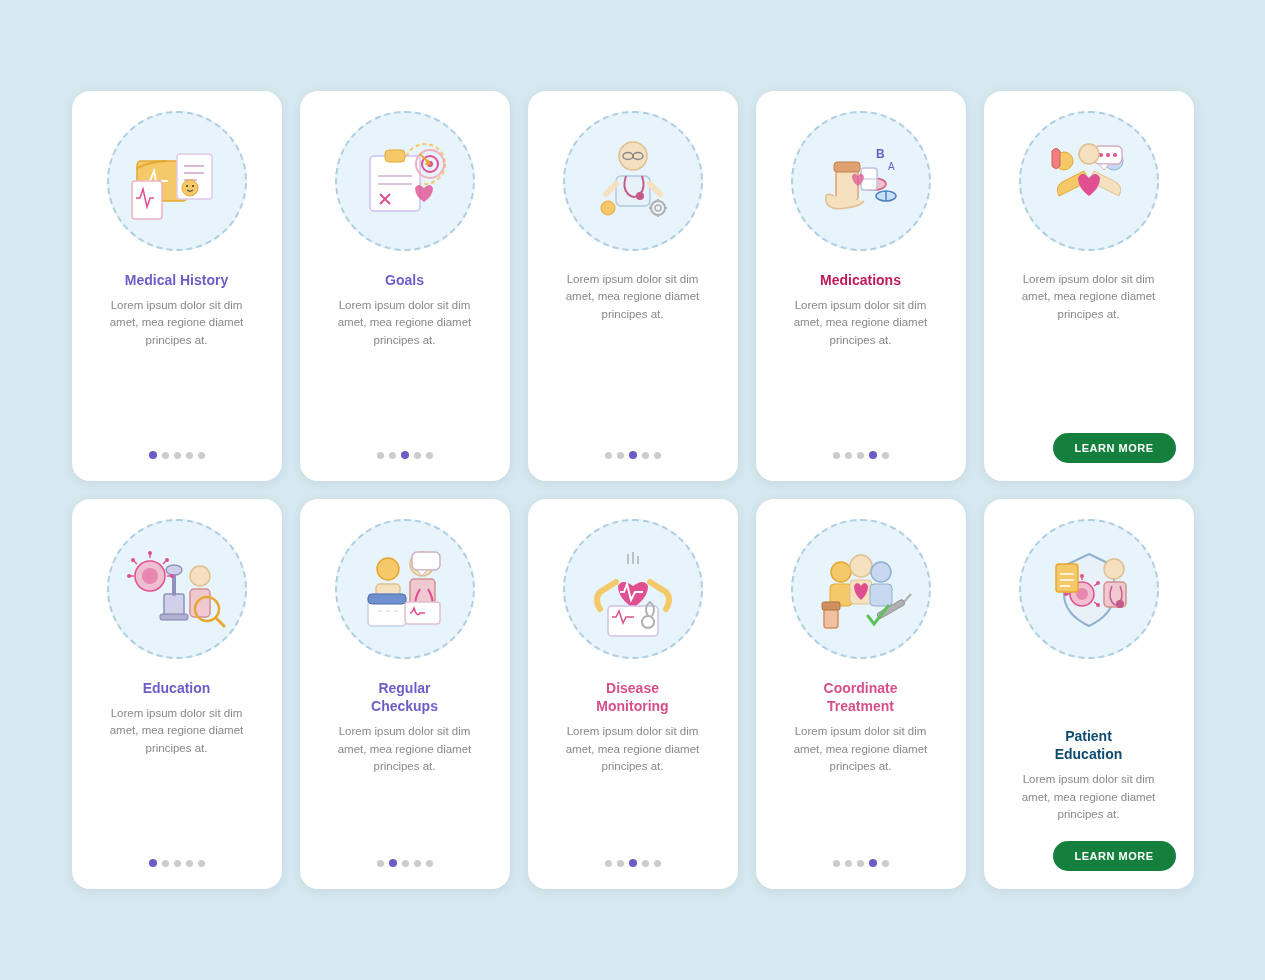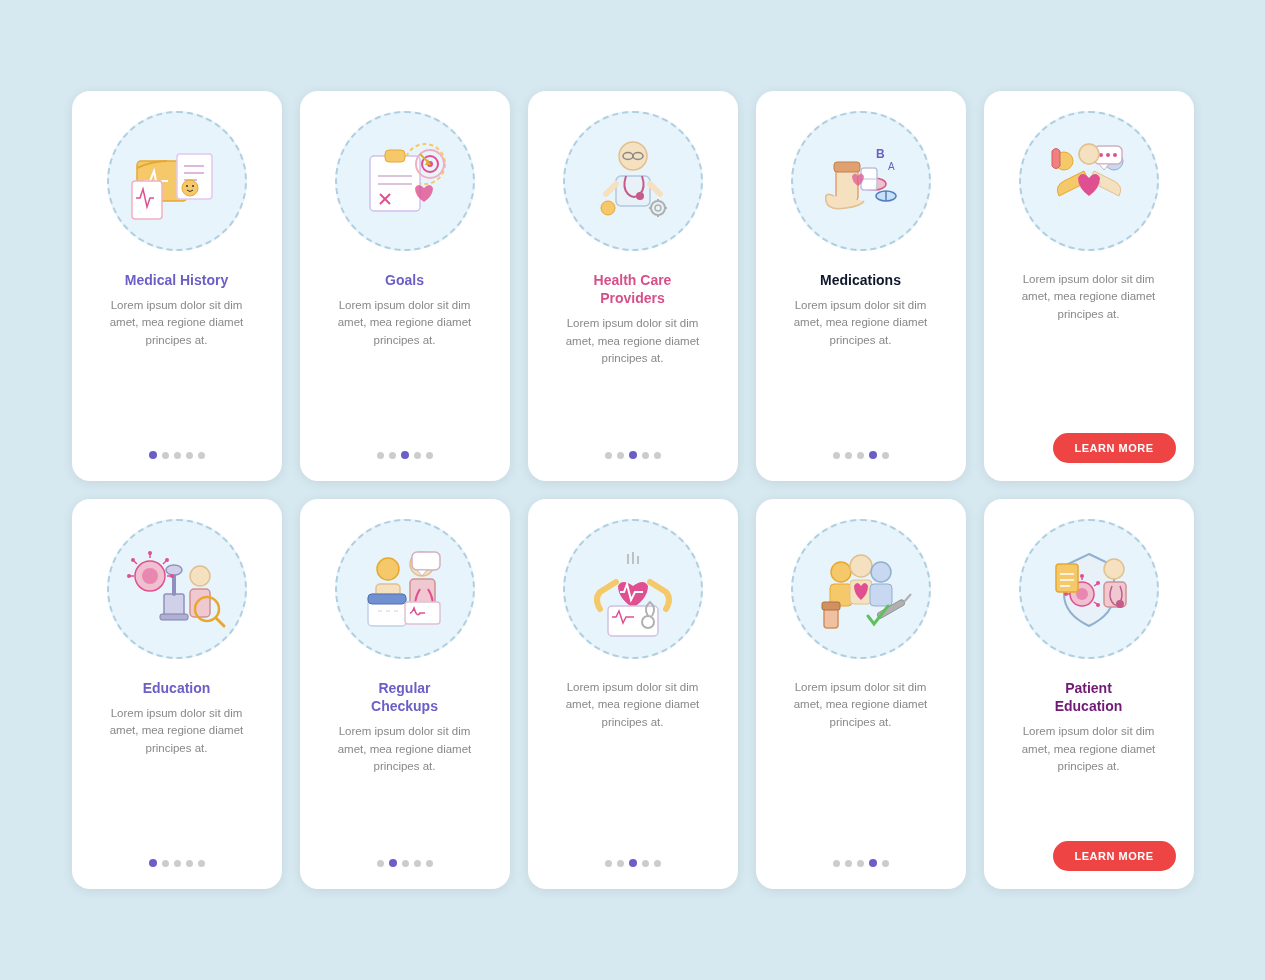--- a/index.html
+++ b/index.html
@@ -78,21 +78,21 @@
       border-radius: 50%;
       background: #ccc;
     }
     .dot.active {
       background: #6b5ec7;
       width: 8px;
       height: 8px;
     }
     .learn-btn {
       margin: 12px 16px 0;
-      background: #ef4444;
+      background: #15803d;
       color: #fff;
       border: none;
       border-radius: 22px;
       padding: 9px 22px;
       font-size: 11px;
       font-weight: 700;
       letter-spacing: 0.5px;
       cursor: pointer;
       text-transform: uppercase;
       align-self: flex-end;
@@ -207,21 +207,20 @@
           <circle cx="80" cy="82" r="7" fill="none" stroke="#b0b0b0" stroke-width="2"></circle>
           <circle cx="80" cy="82" r="3" fill="none" stroke="#b0b0b0" stroke-width="1.5"></circle>
 
           <line x1="80" y1="73" x2="80" y2="76" stroke="#b0b0b0" stroke-width="2"></line>
           <line x1="80" y1="88" x2="80" y2="91" stroke="#b0b0b0" stroke-width="2"></line>
           <line x1="71" y1="82" x2="74" y2="82" stroke="#b0b0b0" stroke-width="2"></line>
           <line x1="86" y1="82" x2="89" y2="82" stroke="#b0b0b0" stroke-width="2"></line>
         </svg>
       </div>
     </div>
-    <div class="card-title" style="color:#d64f8a;">Health Care<br>Providers</div>
     <div class="card-desc">Lorem ipsum dolor sit dim amet, mea regione diamet principes at.</div>
     <div class="card-dots">
       <span class="dot"></span>
       <span class="dot"></span>
       <span class="dot active"></span>
       <span class="dot"></span>
       <span class="dot"></span>
     </div>
   </div>
 
@@ -243,21 +242,21 @@
 
           <rect x="55" y="42" width="16" height="22" rx="3" fill="#fff" stroke="#c0c0e0" stroke-width="1.5"></rect>
           <line x1="55" y1="53" x2="71" y2="53" stroke="#c0c0e0" stroke-width="1"></line>
 
           <path d="M28 70 Q18 65 20 75 Q22 85 40 82 Q55 80 58 75" fill="#f5e0c0" stroke="#e0c090" stroke-width="1.5"></path>
 
           <path d="M46 50 Q49 45 52 50 Q55 45 58 50 Q58 56 52 60 Q46 56 46 50Z" fill="#e05090" opacity="0.7"></path>
         </svg>
       </div>
     </div>
-    <div class="card-title" style="color:#0f172a;">Medications</div>
+    <div class="card-title" style="color:#be185d;">Medications</div>
     <div class="card-desc">Lorem ipsum dolor sit dim amet, mea regione diamet principes at.</div>
     <div class="card-dots">
       <span class="dot"></span>
       <span class="dot"></span>
       <span class="dot"></span>
       <span class="dot active"></span>
       <span class="dot"></span>
     </div>
   </div>
 
@@ -391,20 +390,21 @@
 
           <circle cx="70" cy="88" r="6" fill="none" stroke="#b0b0b0" stroke-width="2"></circle>
           <path d="M70 82 Q65 74 72 68 Q79 74 74 82" fill="none" stroke="#b0b0b0" stroke-width="2"></path>
 
           <line x1="50" y1="20" x2="50" y2="30" stroke="#b0b0b0" stroke-width="1.5"></line>
           <line x1="55" y1="18" x2="55" y2="30" stroke="#b0b0b0" stroke-width="1.5"></line>
           <line x1="60" y1="22" x2="60" y2="30" stroke="#b0b0b0" stroke-width="1.5"></line>
         </svg>
       </div>
     </div>
+    <div class="card-title" style="color:#d64f8a;">Disease<br>Monitoring</div>
     <div class="card-desc">Lorem ipsum dolor sit dim amet, mea regione diamet principes at.</div>
     <div class="card-dots">
       <span class="dot"></span>
       <span class="dot"></span>
       <span class="dot active"></span>
       <span class="dot"></span>
       <span class="dot"></span>
     </div>
   </div>
 
@@ -426,20 +426,21 @@
           <rect x="70" y="72" width="30" height="6" rx="3" fill="#b0b0b0" stroke="#909090" stroke-width="1" transform="rotate(-30 85 75)"></rect>
           <line x1="98" y1="68" x2="105" y2="60" stroke="#b0b0b0" stroke-width="2"></line>
 
           <path d="M62 82 L68 90 L82 72" fill="none" stroke="#60c060" stroke-width="3" stroke-linecap="round"></path>
 
           <rect x="18" y="72" width="14" height="22" rx="3" fill="#f0c0a0" stroke="#d09060" stroke-width="1.5"></rect>
           <rect x="16" y="68" width="18" height="8" rx="2" fill="#d09060" stroke="#b07040" stroke-width="1"></rect>
         </svg>
       </div>
     </div>
+    <div class="card-title" style="color:#d64f8a;">Coordinate<br>Treatment</div>
     <div class="card-desc">Lorem ipsum dolor sit dim amet, mea regione diamet principes at.</div>
     <div class="card-dots">
       <span class="dot"></span>
       <span class="dot"></span>
       <span class="dot"></span>
       <span class="dot active"></span>
       <span class="dot"></span>
     </div>
   </div>
 
@@ -467,18 +468,18 @@
           <path d="M78 52 Q74 62 78 68 Q82 74 86 68 Q90 62 86 52" fill="none" stroke="#c45b8a" stroke-width="1.5"></path>
           <circle cx="86" cy="70" r="4" fill="#c45b8a"></circle>
 
           <rect x="22" y="30" width="22" height="28" rx="3" fill="#f5c96a" stroke="#e6a830" stroke-width="1.5"></rect>
           <line x1="26" y1="40" x2="40" y2="40" stroke="#fff" stroke-width="1.5"></line>
           <line x1="26" y1="46" x2="40" y2="46" stroke="#fff" stroke-width="1.5"></line>
           <line x1="26" y1="52" x2="36" y2="52" stroke="#fff" stroke-width="1.5"></line>
         </svg>
       </div>
     </div>
-    <div class="card-title" style="color:#701a75;">Patient<br>Education</div>
+    <div class="card-title" style="color:#0c4a6e;margin-top:48px;">Patient<br>Education</div>
     <div class="card-desc">Lorem ipsum dolor sit dim amet, mea regione diamet principes at.</div>
     <button class="learn-btn">LEARN MORE</button>
   </div>
 
 </div>
 
 </body></html>

